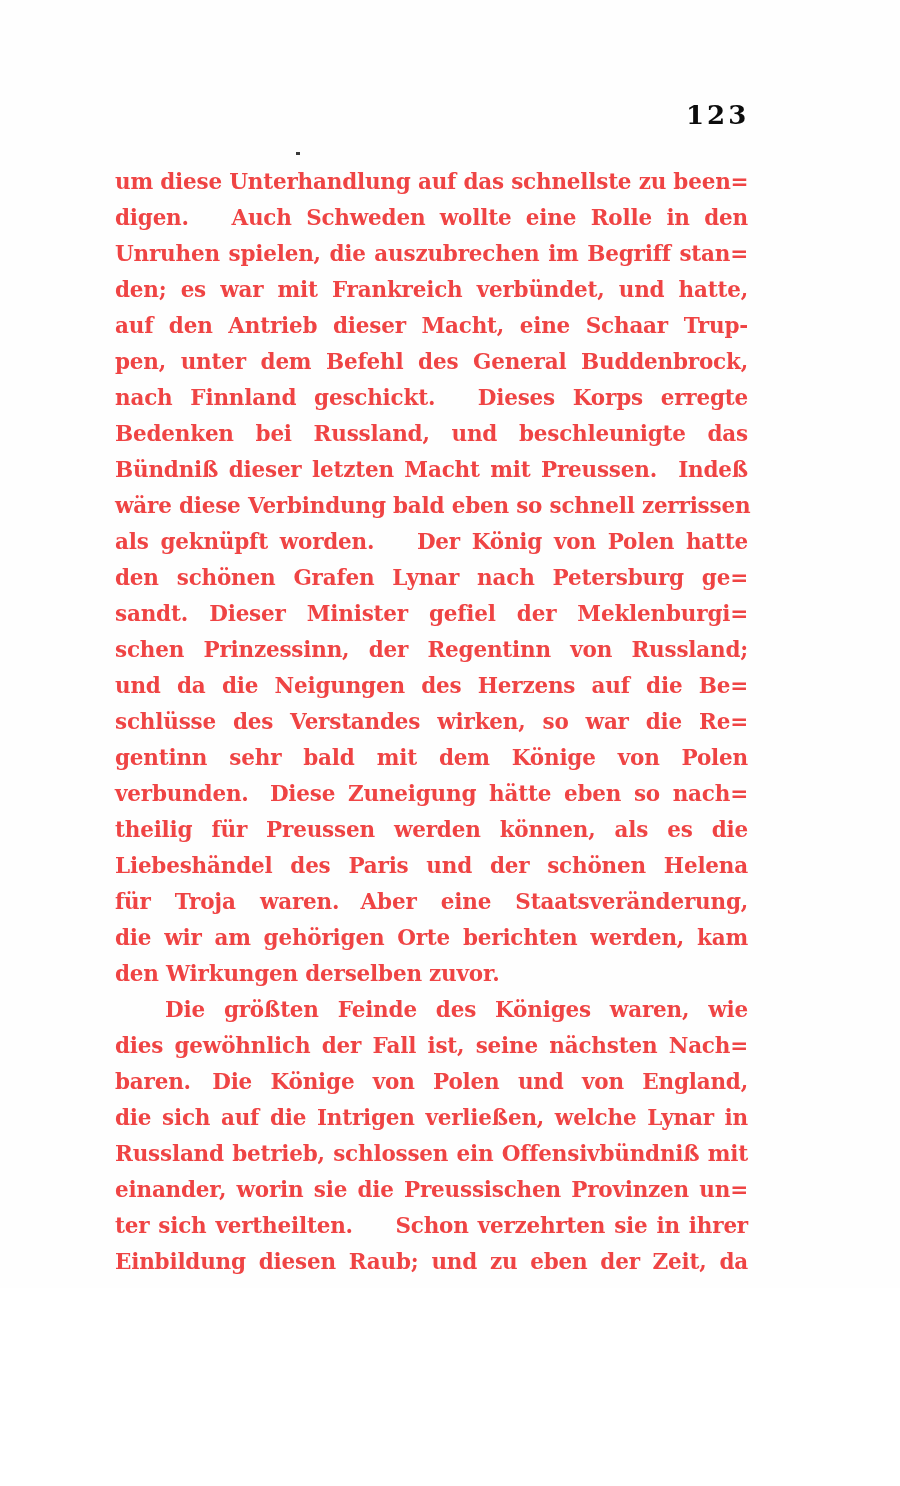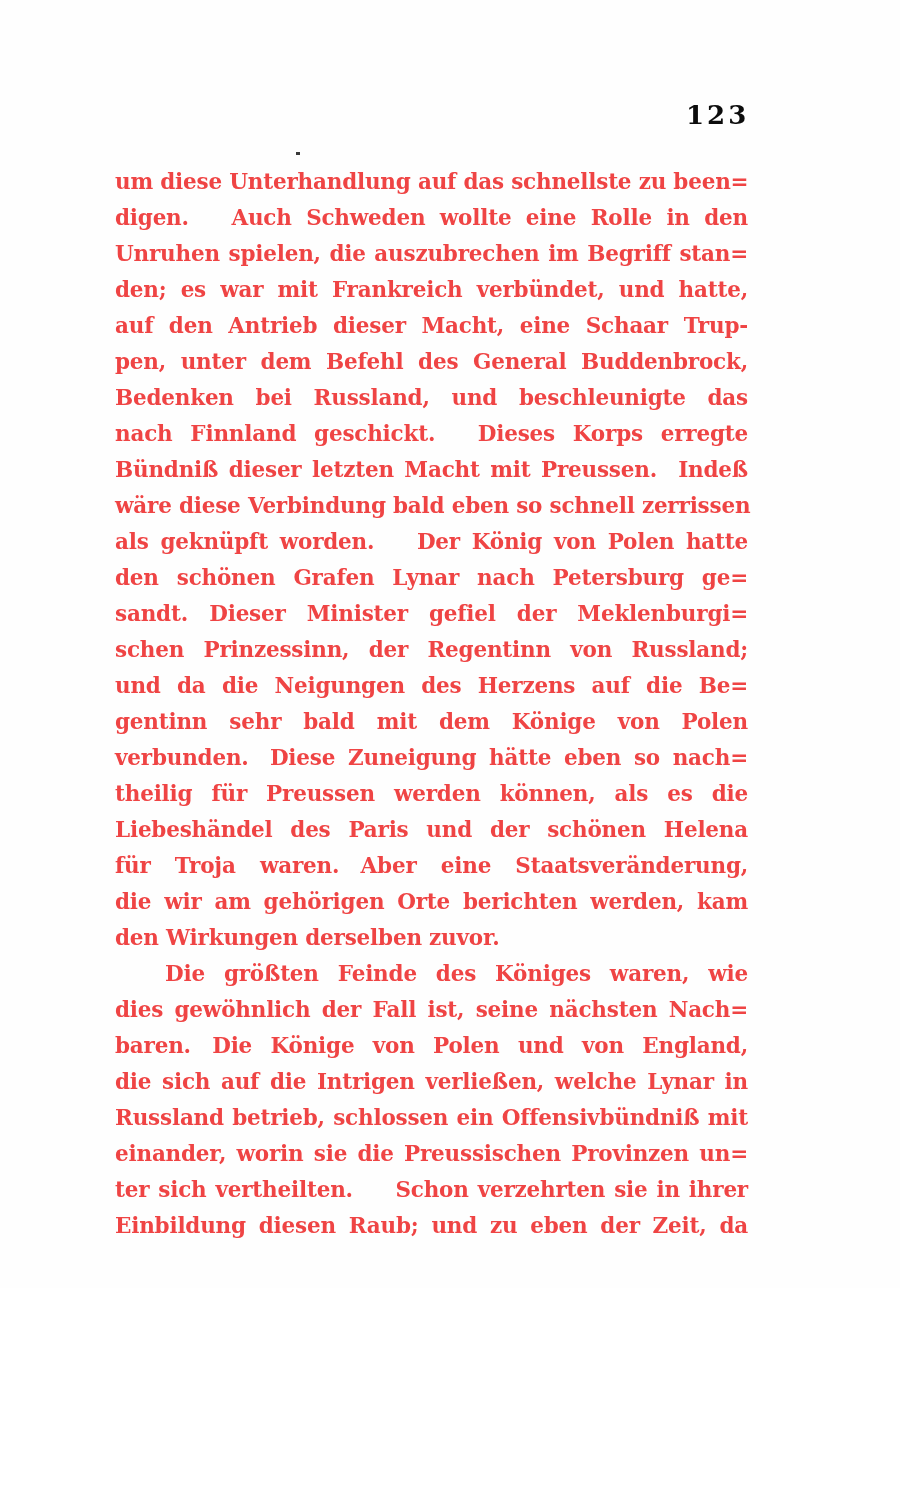--- a/index.html
+++ b/index.html
@@ -79,29 +79,30 @@
 
   <div class="pagenum">123</div>
 
   <div class="text-block">
       <div class="line">um diese Unterhandlung auf das schnellste zu been=</div>
       <div class="line">digen.  Auch Schweden wollte eine Rolle in den</div>
       <div class="line">Unruhen spielen, die auszubrechen im Begriff stan=</div>
       <div class="line">den; es war mit Frankreich verbündet, und hatte,</div>
       <div class="line">auf den Antrieb dieser Macht, eine Schaar Trup-</div>
       <div class="line">pen, unter dem Befehl des General Buddenbrock,</div>
+      <div class="line">nach Finnland geschickt.  Dieses Korps erregte</div>
       <div class="line">Bedenken bei Russland, und beschleunigte das</div>
-      <div class="line">nach Finnland geschickt.  Dieses Korps erregte</div>
       <div class="line">Bündniß dieser letzten Macht mit Preussen. Indeß</div>
       <div class="line">wäre diese Verbindung bald eben so schnell zerrissen</div>
       <div class="line">als geknüpft worden.  Der König von Polen hatte</div>
       <div class="line">den schönen Grafen Lynar nach Petersburg ge=</div>
       <div class="line">sandt. Dieser Minister gefiel der Meklenburgi=</div>
       <div class="line">schen Prinzessinn, der Regentinn von Russland;</div>
       <div class="line">und da die Neigungen des Herzens auf die Be=</div>
+      <div class="line">schlüsse des Verstandes wirken, so war die Re=</div>
       <div class="line">gentinn sehr bald mit dem Könige von Polen</div>
       <div class="line">verbunden. Diese Zuneigung hätte eben so nach=</div>
       <div class="line">theilig für Preussen werden können, als es die</div>
       <div class="line">Liebeshändel des Paris und der schönen Helena</div>
       <div class="line">für Troja waren. Aber eine Staatsveränderung,</div>
       <div class="line">die wir am gehörigen Orte berichten werden, kam</div>
       <div class="line para-end">den Wirkungen derselben zuvor.</div>
       <div class="line indent">Die größten Feinde des Königes waren, wie</div>
       <div class="line">dies gewöhnlich der Fall ist, seine nächsten Nach=</div>
       <div class="line">baren. Die Könige von Polen und von England,</div>

